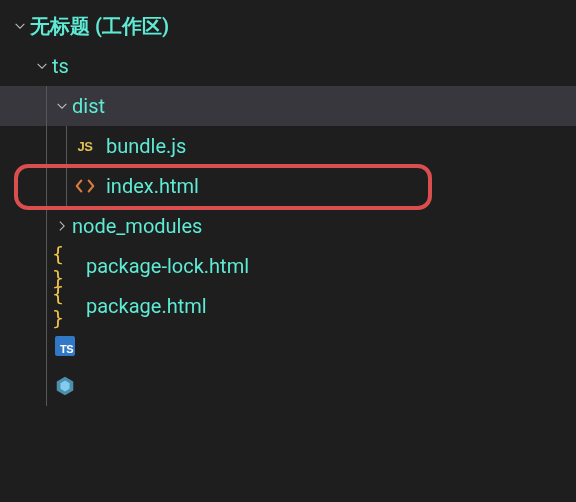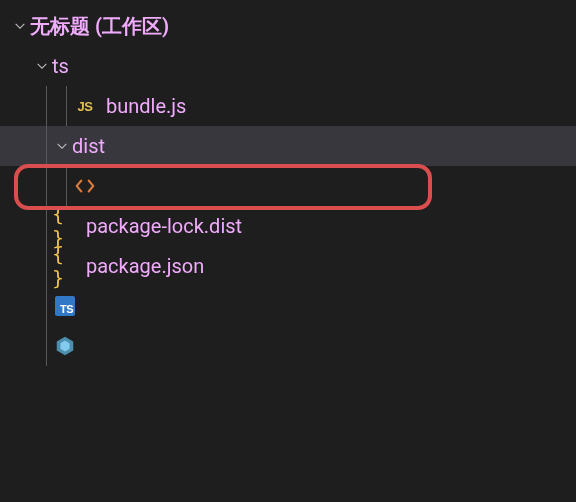--- a/index.html
+++ b/index.html
@@ -53,21 +53,21 @@
       width: 26px;
       height: 26px;
       margin-right: 8px;
       flex-shrink: 0;
     }
     .icon svg {
       width: 22px;
       height: 22px;
     }
     .label {
-      color: #f0abfc;
+      color: #5eead4;
       white-space: nowrap;
     }
     .guide {
       position: absolute;
       width: 1px;
       background: #585858;
       top: 0;
       bottom: 0;
     }
     .highlight-box {
@@ -130,65 +130,75 @@
 
   <div class="row indent-1">
     <span class="chevron">
       <svg viewBox="0 0 16 16">
           <path d="M4 5.5 L8 9.5 L12 5.5 L12.7 6.2 L8 10.9 L3.3 6.2 Z"></path>
         </svg>
     </span>
     <span class="label">ts</span>
   </div>
 
+  <div class="row indent-2 selected">
+    <span class="guide" style="left:46px;"></span>
+    <span class="chevron">
+      <svg viewBox="0 0 16 16">
+          <path d="M4 5.5 L8 9.5 L12 5.5 L12.7 6.2 L8 10.9 L3.3 6.2 Z"></path>
+        </svg>
+    </span>
+    <span class="label">dist</span>
+  </div>
+
   <div class="row indent-3">
     <span class="guide" style="left:46px;"></span>
     <span class="guide" style="left:66px;"></span>
     <span class="icon">
       <span class="js-icon-bg">JS</span>
     </span>
     <span class="label">bundle.js</span>
-  </div>
-
-  <div class="row indent-2 selected">
-    <span class="guide" style="left:46px;"></span>
-    <span class="chevron">
-      <svg viewBox="0 0 16 16">
-          <path d="M4 5.5 L8 9.5 L12 5.5 L12.7 6.2 L8 10.9 L3.3 6.2 Z"></path>
-        </svg>
-    </span>
-    <span class="label">dist</span>
   </div>
 
   <div class="row indent-3">
     <span class="guide" style="left:46px;"></span>
     <span class="guide" style="left:66px;"></span>
     <span class="icon">
       <svg viewBox="0 0 24 24">
           <path fill="none" stroke="#d87b3e" stroke-width="2.2" stroke-linecap="round" stroke-linejoin="round" d="M8 6 L3 12 L8 18 M16 6 L21 12 L16 18"></path>
         </svg>
     </span>
-  </div>
-
+    <span class="label">index.html</span>
+  </div>
+
+  <div class="row indent-2">
+    <span class="guide" style="left:46px;"></span>
+    <span class="chevron">
+      <svg viewBox="0 0 16 16">
+          <path d="M5.5 4 L9.5 8 L5.5 12 L6.2 12.7 L10.9 8 L6.2 3.3 Z"></path>
+        </svg>
+    </span>
+    <span class="label">node_modules</span>
+  </div>
 
 
   <div class="row indent-2">
     <span class="guide" style="left:46px;"></span>
     <span class="icon">
         <span class="json-icon">{ }</span>
       </span>
-    <span class="label">package-lock.dist</span>
+    <span class="label">package-lock.html</span>
   </div>
 
   <div class="row indent-2">
     <span class="guide" style="left:46px;"></span>
     <span class="icon">
         <span class="json-icon">{ }</span>
       </span>
-    <span class="label">package.json</span>
+    <span class="label">package.html</span>
   </div>
 
   <div class="row indent-2">
     <span class="guide" style="left:46px;"></span>
     <span class="icon">
       <span class="ts-icon">TS</span>
     </span>
   </div>
 
   <div class="row indent-2">

